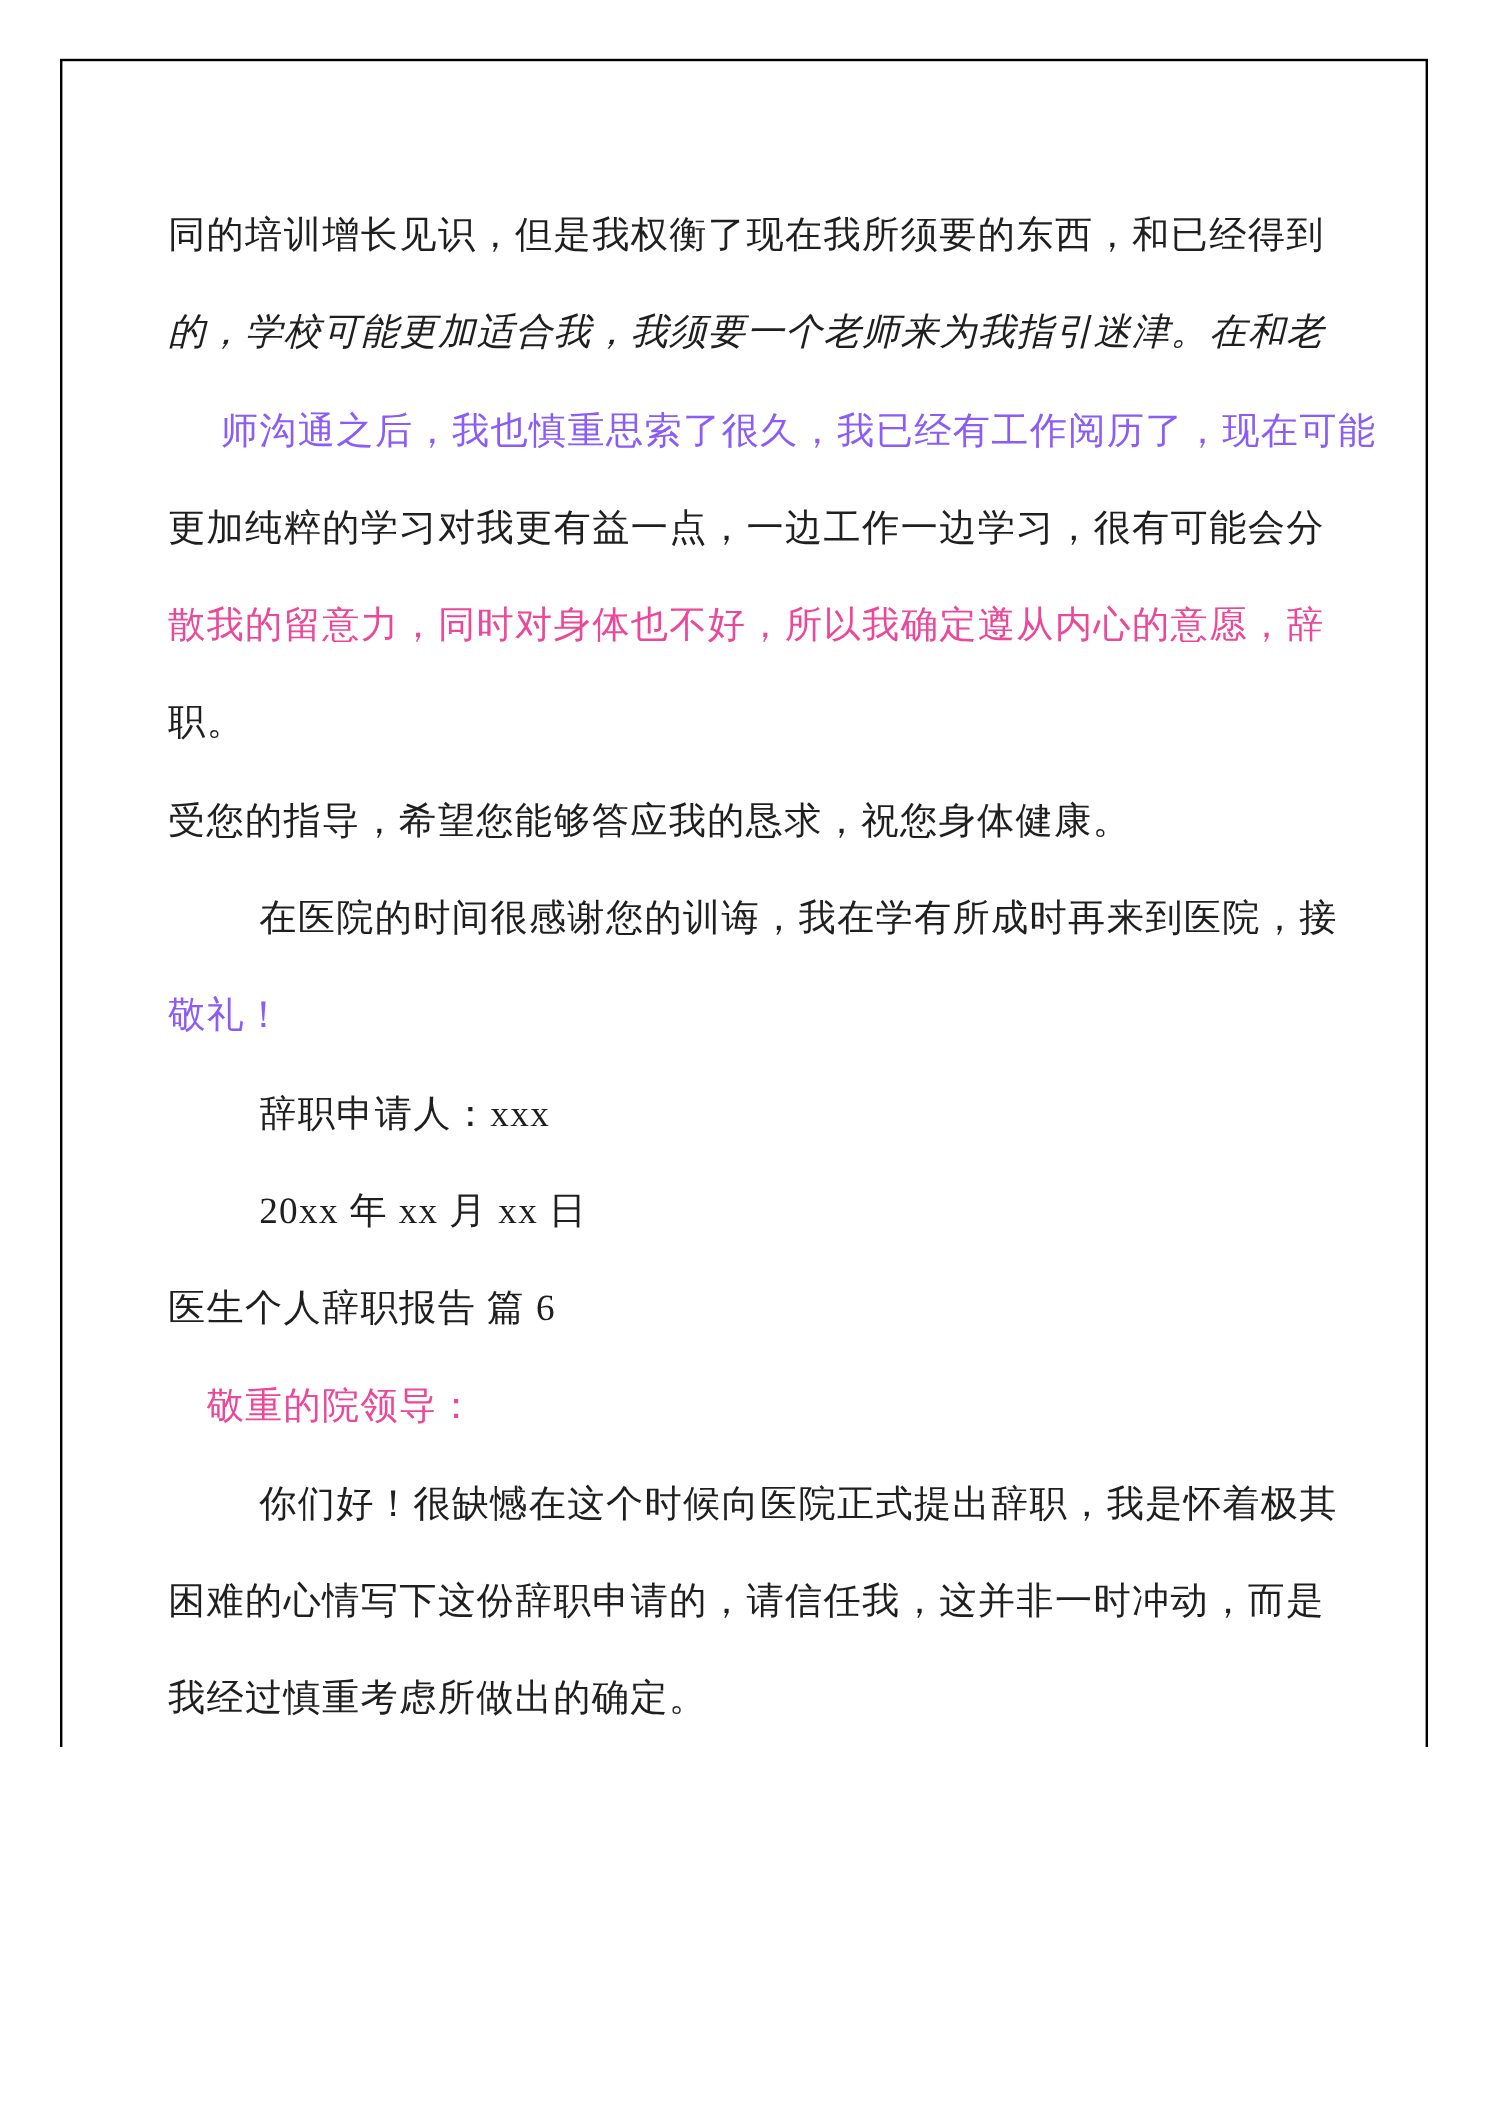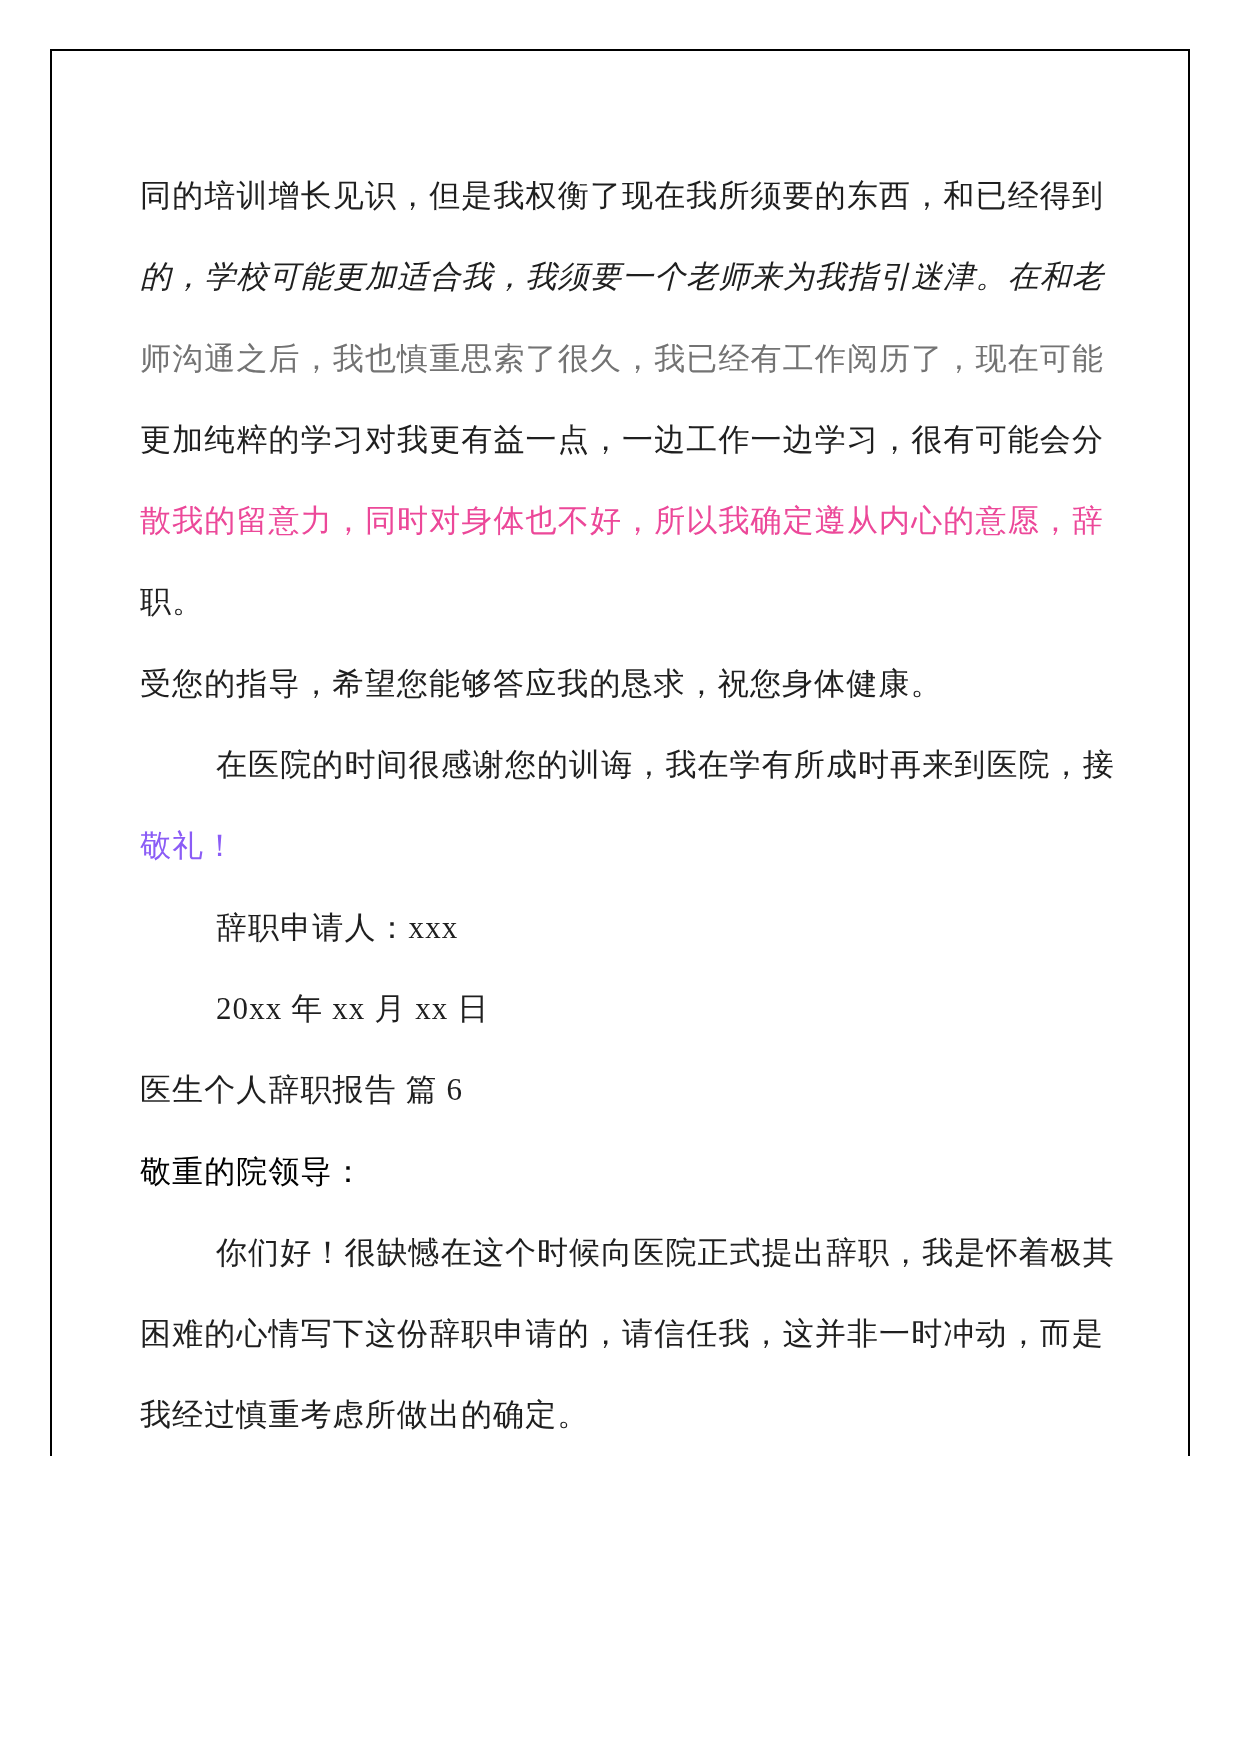--- a/index.html
+++ b/index.html
@@ -70,31 +70,31 @@
 </style>
 </head>
 <body>
 
 <div class="page" style="background: rgb(255, 255, 255);">
   <div class="frame" style="border-color: rgb(0, 0, 0);"></div>
 
   <div class="doc-body">
       <div class="line justify" style="color: rgb(31, 31, 31);">同的培训增长见识，但是我权衡了现在我所须要的东西，和已经得到</div>
       <div class="line justify" style="color: rgb(31, 31, 31); font-style: italic;">的，学校可能更加适合我，我须要一个老师来为我指引迷津。在和老</div>
-      <div class="line justify" style="color: #737373;">师沟通之后，我也慎重思索了很久，我已经有工作阅历了，现在可能</div>
+      <div class="line justify" style="color: #8b5cf6; margin-left: 44px;">师沟通之后，我也慎重思索了很久，我已经有工作阅历了，现在可能</div>
       <div class="line justify" style="color: rgb(31, 31, 31);">更加纯粹的学习对我更有益一点，一边工作一边学习，很有可能会分</div>
       <div class="line justify" style="color: #ec4899;">散我的留意力，同时对身体也不好，所以我确定遵从内心的意愿，辞</div>
       <div class="line" style="color: rgb(31, 31, 31);">职。</div>
       <div class="line" style="color: rgb(31, 31, 31);">受您的指导，希望您能够答应我的恳求，祝您身体健康。</div>
       <div class="line indent justify" style="color: rgb(31, 31, 31);">在医院的时间很感谢您的训诲，我在学有所成时再来到医院，接</div>
       <div class="line" style="color: #8b5cf6;">敬礼！</div>
       <div class="line indent" style="color: rgb(31, 31, 31);">辞职申请人：xxx</div>
       <div class="line indent" style="color: rgb(31, 31, 31);">20xx 年 xx 月 xx 日</div>
       <div class="line" style="color: rgb(31, 31, 31);">医生个人辞职报告 篇 6</div>
-      <div class="line" style="color: #000000;">敬重的院领导：</div>
+      <div class="line" style="color: #ec4899; margin-left: 32px;">敬重的院领导：</div>
       <div class="line indent justify" style="color: rgb(31, 31, 31);">你们好！很缺憾在这个时候向医院正式提出辞职，我是怀着极其</div>
       <div class="line justify" style="color: rgb(31, 31, 31);">困难的心情写下这份辞职申请的，请信任我，这并非一时冲动，而是</div>
       <div class="line" style="color: rgb(31, 31, 31);">我经过慎重考虑所做出的确定。</div>
     </div>
 
   <div class="footer" style="color: #15803d;">
     <span>第</span><span class="num">9</span><span>页</span><span class="group-gap"></span><span>共</span><span class="num">13</span><span>页</span>
   </div>
 </div>
 

